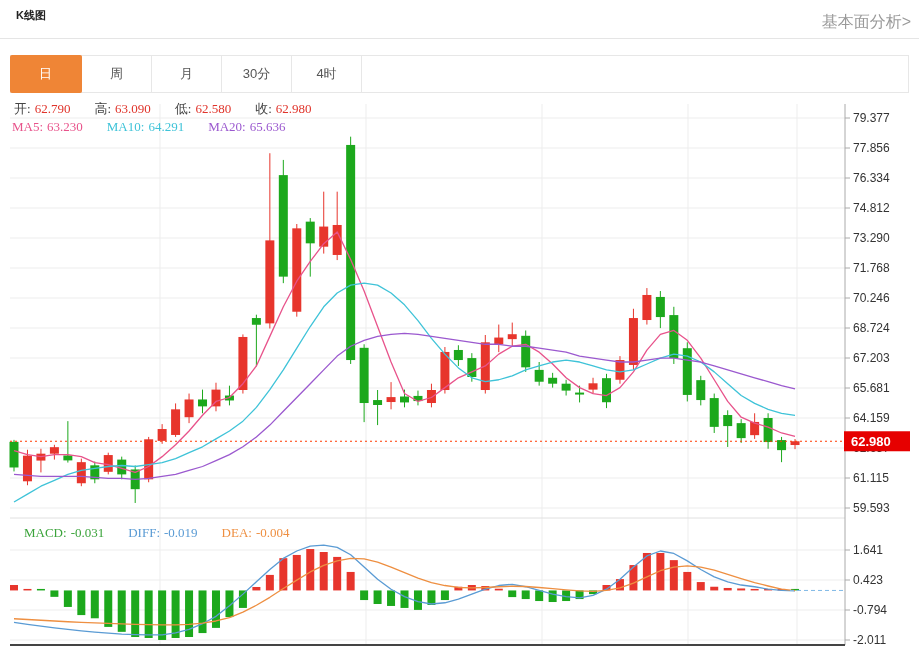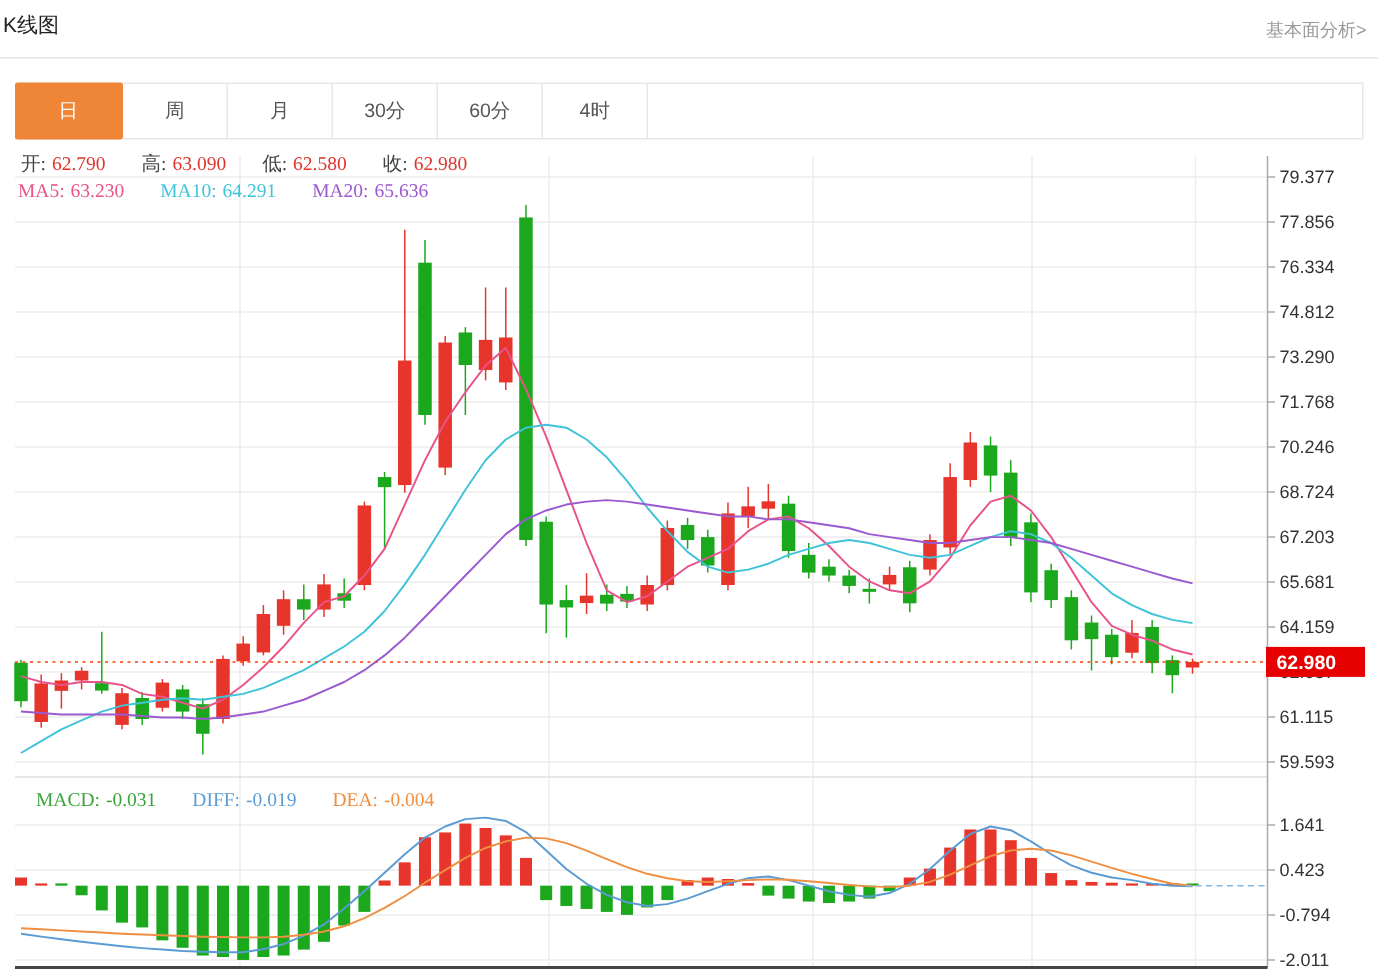--- a/index.html
+++ b/index.html
@@ -1,19 +1,19 @@
 <!DOCTYPE html>
 <html><head>
 <meta charset="utf-8">
 <style>
   * { margin:0; padding:0; box-sizing:border-box; }
   body { background:#fff; font-family:"Liberation Sans","DejaVu Sans",sans-serif; }
   .stage { position:relative; width:919px; height:650px; background:#fff; overflow:hidden; }
-  .hdr-title { position:absolute; left:2px; top:8px; font-size:14px; font-weight:normal; color:#222; }
-  .hdr-link { position:absolute; right:8px; top:12px; font-size:12px; color:#999; text-decoration:none; cursor:pointer; }
+  .hdr-title { position:absolute; left:16px; top:8px; font-size:11px; font-weight:bold; color:#222; }
+  .hdr-link { position:absolute; right:8px; top:12px; font-size:16px; color:#999; text-decoration:none; cursor:pointer; }
   .hdr-divider { position:absolute; left:0; top:38px; width:919px; height:1px; background:#e5e5e5; }
   .tabbar { position:absolute; left:10px; top:55px; width:899px; height:38px; display:flex; border:1px solid #e7e7e7; background:#fff; }
   .tab { width:70px; height:36px; line-height:36px; text-align:center; font-size:13px; color:#555; border-right:1px solid #e7e7e7; cursor:pointer; background:#fff; }
   .tab.active { background:#ef8536; color:#fff; border-color:#ef8536; margin:-1px 0 -1px -1px; height:38px; line-height:38px; width:72px; border-radius:2px; }
   .legend-row { position:absolute; font-size:13px; white-space:nowrap; z-index:3;font-family:Liberation Serif, serif; }
   .legend-row span { margin-right:4px; }
   .legend-item { margin-right:20px !important; }
   svg { position:absolute; left:0; top:0; z-index:1; }
 </style>
 </head>
@@ -22,21 +22,20 @@
 <div class="stage">
   <div class="hdr-title">K线图</div>
   <a class="hdr-link">基本面分析&gt;</a>
   <div class="hdr-divider"></div>
 
   <div class="tabbar" id="tabbar">
       <div class="tab active">日</div>
       <div class="tab">周</div>
       <div class="tab">月</div>
       <div class="tab">30分</div>
-      <div class="tab">60分</div>
       <div class="tab">4时</div>
     </div>
 
   <div class="legend-row" id="ohlc-legend" style="left:14px; top:100px;"><span class="legend-item"><span style="color: rgb(68, 68, 68);">开:</span><span style="color: rgb(224, 52, 43);">62.790</span></span><span class="legend-item"><span style="color: rgb(68, 68, 68);">高:</span><span style="color: rgb(224, 52, 43);">63.090</span></span><span class="legend-item"><span style="color: rgb(68, 68, 68);">低:</span><span style="color: rgb(224, 52, 43);">62.580</span></span><span class="legend-item"><span style="color: rgb(68, 68, 68);">收:</span><span style="color: rgb(224, 52, 43);">62.980</span></span></div>
   <div class="legend-row" id="ma-legend" style="left:12px; top:119px;"><span class="legend-item"><span style="color: rgb(232, 83, 139);">MA5:</span><span style="color: rgb(232, 83, 139);">63.230</span></span><span class="legend-item"><span style="color: rgb(63, 195, 216);">MA10:</span><span style="color: rgb(63, 195, 216);">64.291</span></span><span class="legend-item"><span style="color: rgb(155, 89, 207);">MA20:</span><span style="color: rgb(155, 89, 207);">65.636</span></span></div>
   <div class="legend-row" id="macd-legend" style="left:24px; top:525px;"><span class="legend-item"><span style="color: rgb(58, 163, 58);">MACD:</span><span style="color: rgb(58, 163, 58);">-0.031</span></span><span class="legend-item"><span style="color: rgb(90, 155, 212);">DIFF:</span><span style="color: rgb(90, 155, 212);">-0.019</span></span><span class="legend-item"><span style="color: rgb(238, 143, 65);">DEA:</span><span style="color: rgb(238, 143, 65);">-0.004</span></span></div>
 
   <svg id="chart" width="919" height="650">
       <g>
         <line x1="10" y1="118" x2="845" y2="118" stroke="#ededed" stroke-width="1"></line>

